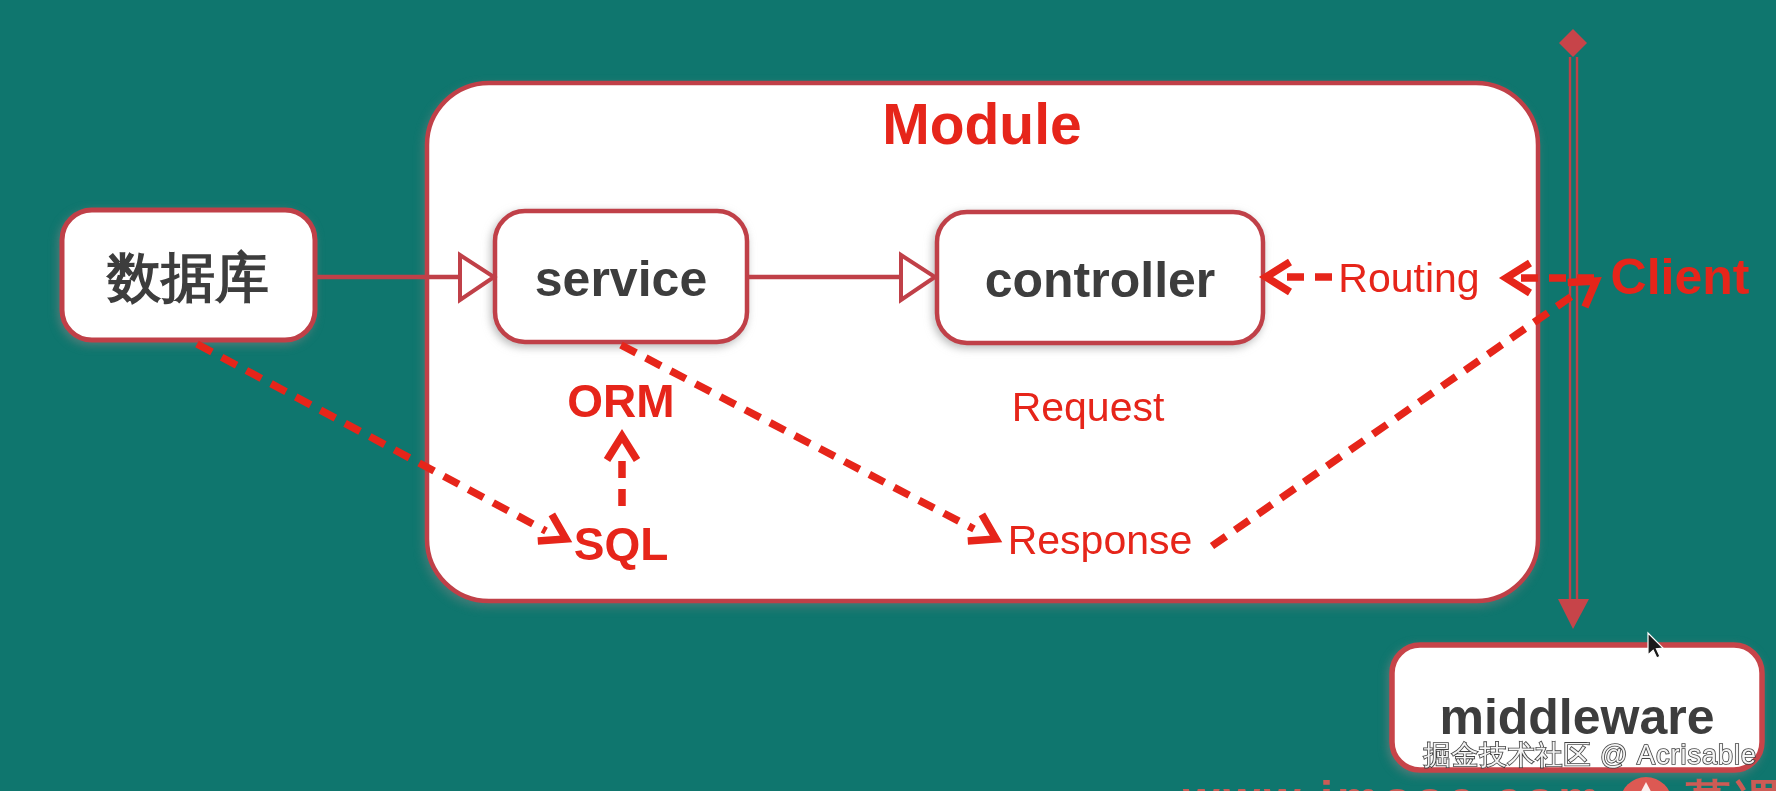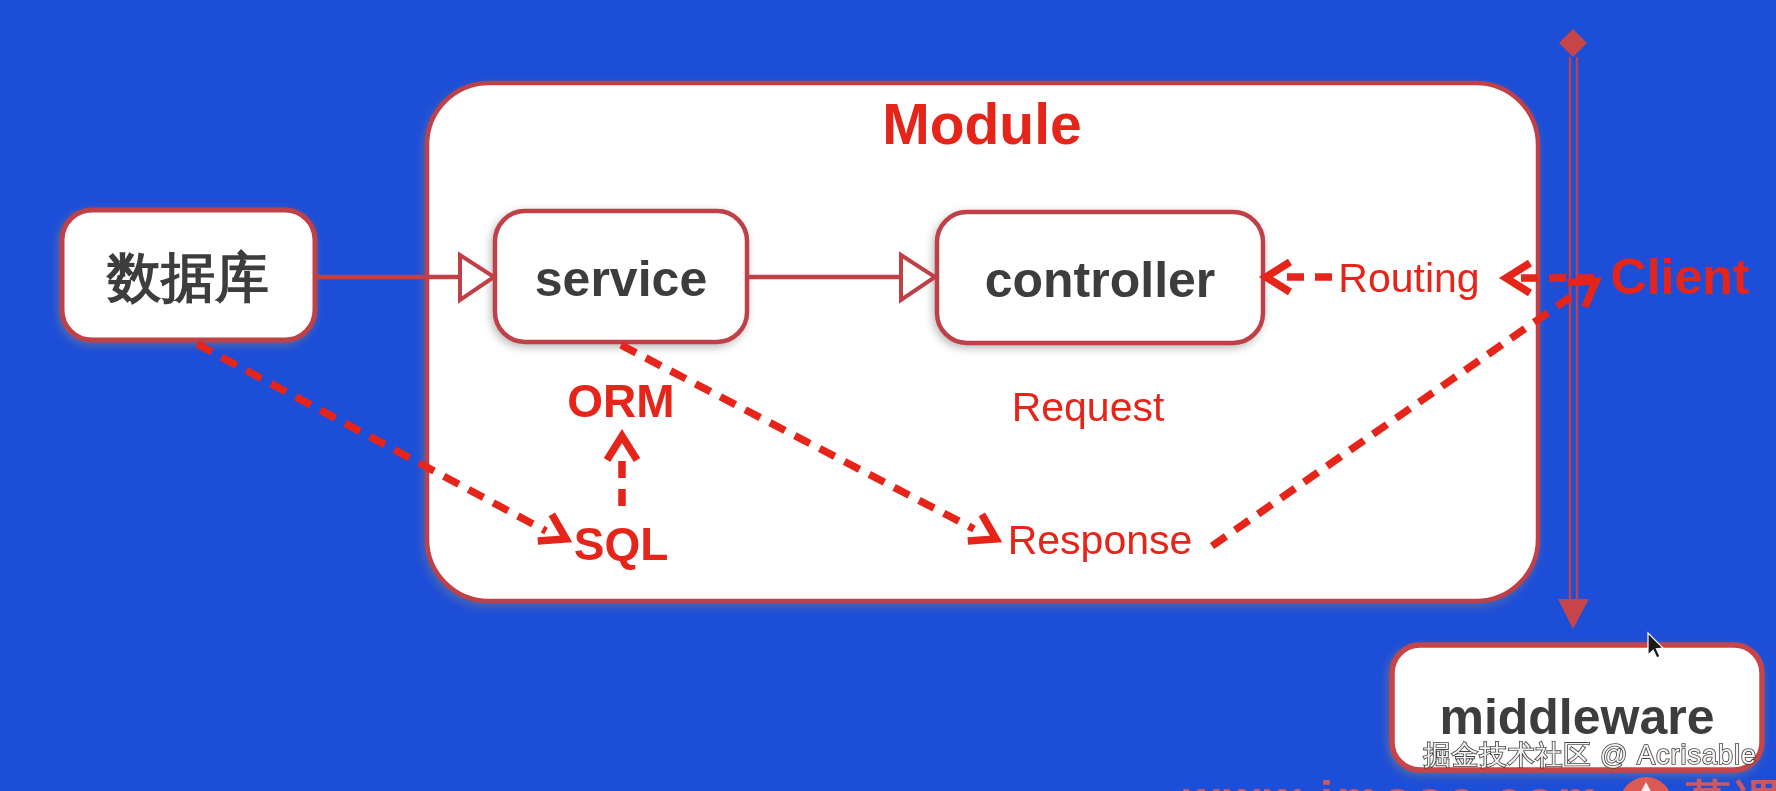--- a/index.html
+++ b/index.html
@@ -1,18 +1,18 @@
 <!DOCTYPE html>
 <html><head>
 <meta charset="utf-8">
 <style>
   html,body{margin:0;padding:0;background:#f4f4f4;}
   .stage{
     position:relative;width:1776px;height:791px;overflow:hidden;
-    background:#1d4ed8;
+    background:#0f766e;
     font-family:"Liberation Sans", sans-serif;
   }
   svg{display:block}
   .box{filter:drop-shadow(-2px 3px 4px rgba(130,130,130,.55));}
   .module-box{filter:drop-shadow(-2px 4px 5px rgba(130,130,130,.45));}
   .box-label{fill:#3d3d3d;font-weight:bold;}
   .red-label{font-weight:bold;}
   .flow-label{font-weight:normal;}
   .wm-community{
     paint-order:stroke;stroke:#3c3c3c;stroke-width:1.7px;fill:#f5f5f5;

